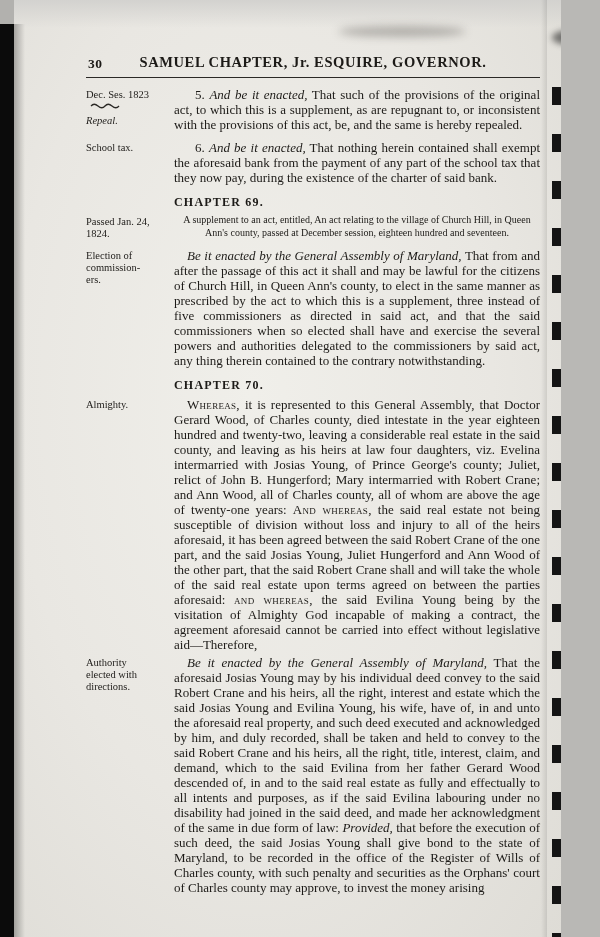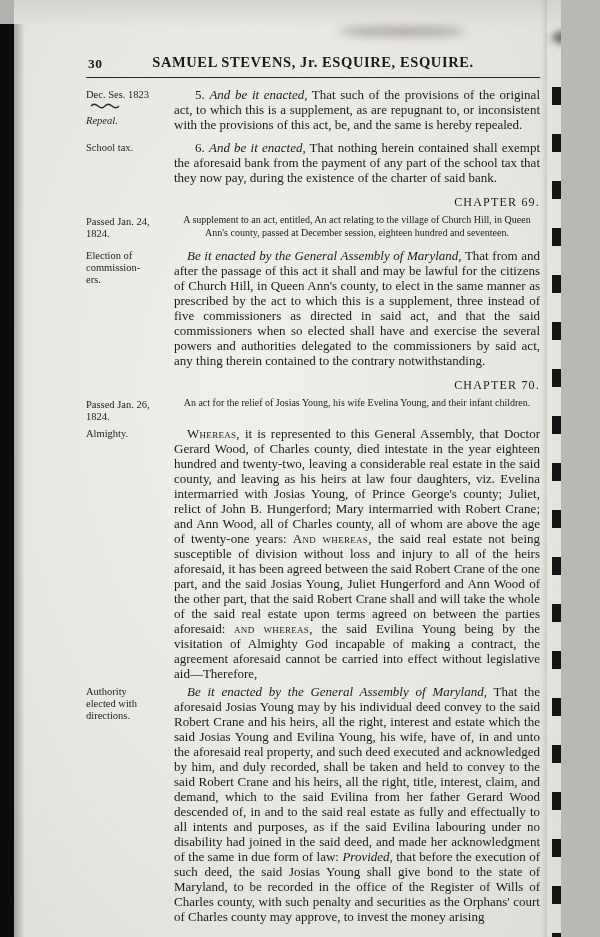--- a/index.html
+++ b/index.html
@@ -37,42 +37,42 @@
   .note-gap { margin-top:6px;font-style:italic; }
   .squiggle { display:block; margin:1px 0 0 4px; }
 
   .par { margin:0; font-size:13px; line-height:15px; text-align:justify; }
   .par.sec { text-indent:21px; }
   .par.enact { text-indent:13px; }
   .lead { font-style:italic; }
   .sc { font-variant:small-caps; letter-spacing:.3px; }
   .prov { font-style:italic; }
 
-  .chapter-heading { grid-column:2; margin:2px 0 1px 0; text-align:right;
-    font-size:12px; font-weight:400; letter-spacing:1.2px; }
+  .chapter-heading { grid-column:2; margin:2px 0 1px 0; text-align:left;
+    font-size:12px; font-weight:700; letter-spacing:1.2px; }
   .act-title { margin:0; font-size:10px; line-height:12.5px; text-align:center; }
 </style>
 </head>
 <body>
 
 <div class="scan">
   <div class="top-band"></div>
   <div class="smudge-top"></div>
   <div class="smudge-topright"></div>
   <div class="crease-right"></div>
   <div class="edge-marks"></div>
   <div class="corner-gray"></div>
   <div class="left-bar"></div>
   <div class="left-bar-shadow"></div>
 
   <div class="page">
 
     <header class="page-header">
       <span class="page-num">30</span>
-      <h1 class="page-title">SAMUEL STEVENS, Jr. ESQUIRE, ESQUIRE.</h1>
+      <h1 class="page-title">SAMUEL CHAPTER, Jr. ESQUIRE, GOVERNOR.</h1>
     </header>
     <hr class="head-rule">
 
     <div class="row">
       <div class="note-col">
         <span class="note">Dec. Ses. 1823</span>
         <svg class="squiggle" width="30" height="7" viewBox="0 0 30 7">
           <path d="M1 4 Q4 0.5 8 4 T15 4 T22 4 T29 4" fill="none" stroke="#2a2825" stroke-width="1.3"></path>
         </svg>
         <span class="note note-gap">Repeal.</span>
@@ -102,26 +102,20 @@
       <div class="note-col">
         <span class="note">Election of commission- ers.</span>
       </div>
       <p class="par enact"><i class="lead">Be it enacted by the General Assembly of Maryland,</i><span> That from and after the passage of this act it shall and may be lawful for the citizens of Church Hill, in Queen Ann's county, to elect in the same manner as prescribed by the act to which this is a supplement, three instead of five commissioners as directed in said act, and that the said commissioners when so elected shall have and exercise the several powers and authorities delegated to the commissioners by said act, any thing therein contained to the contrary notwithstanding.</span></p>
     </div>
 
     <div class="row tight">
       <h2 class="chapter-heading">CHAPTER 70.</h2>
     </div>
 
-    <div class="row tight">
-      <div class="note-col">
-        <span class="note">Passed Jan. 26, 1824.</span>
-      </div>
-      <p class="act-title">An act for the relief of Josias Young, his wife Evelina Young, and their infant children.</p>
-    </div>
 
     <div class="row tight">
       <div class="note-col">
         <span class="note">Almighty.</span>
       </div>
       <p class="par enact"><span class="sc">Whereas,</span><span> it is represented to this General Assembly, that Doctor Gerard Wood, of Charles county, died intestate in the year eighteen hundred and twenty-two, leaving a considerable real estate in the said county, and leaving as his heirs at law four daughters, viz. Evelina intermarried with Josias Young, of Prince George's county; Juliet, relict of John B. Hungerford; Mary intermarried with Robert Crane; and Ann Wood, all of Charles county, all of whom are above the age of twenty-one years: </span><span class="sc">And whereas,</span><span> the said real estate not being susceptible of division without loss and injury to all of the heirs aforesaid, it has been agreed between the said Robert Crane of the one part, and the said Josias Young, Juliet Hungerford and Ann Wood of the other part, that the said Robert Crane shall and will take the whole of the said real estate upon terms agreed on between the parties aforesaid: </span><span class="sc">and whereas,</span><span> the said Evilina Young being by the visitation of Almighty God incapable of making a contract, the agreement aforesaid cannot be carried into effect without legislative aid—Therefore,</span></p>
     </div>
 
     <div class="row">
       <div class="note-col">

